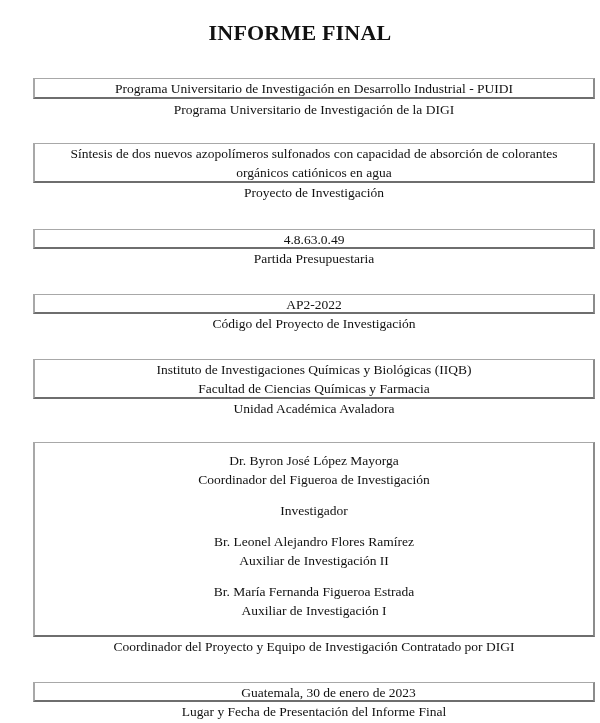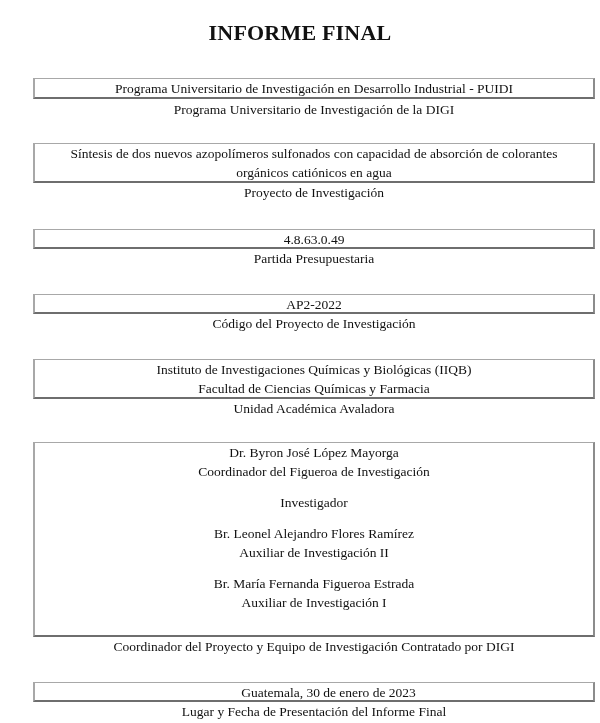--- a/index.html
+++ b/index.html
@@ -76,21 +76,21 @@
   <span class="line">AP2-2022</span>
 </div>
 <div class="caption" style="top:314px;">Código del Proyecto de Investigación</div>
 
 <div class="box" style="top:359px;height:40px;">
   <span class="line">Instituto de Investigaciones Químicas y Biológicas (IIQB)</span>
   <span class="line">Facultad de Ciencias Químicas y Farmacia</span>
 </div>
 <div class="caption" style="top:399px;">Unidad Académica Avaladora</div>
 
-<div class="box" style="top:442px;height:195px;padding-top:0px;">
+<div class="box" style="top:442px;height:195px;padding-top:8px;">
   <div class="person">
     <span class="line">Dr. Byron José López Mayorga</span>
     <span class="line">Coordinador del Figueroa de Investigación</span>
   </div>
   <div class="person">
     <span class="line">Investigador</span>
   </div>
   <div class="person">
     <span class="line">Br. Leonel Alejandro Flores Ramírez</span>
     <span class="line">Auxiliar de Investigación II</span>

